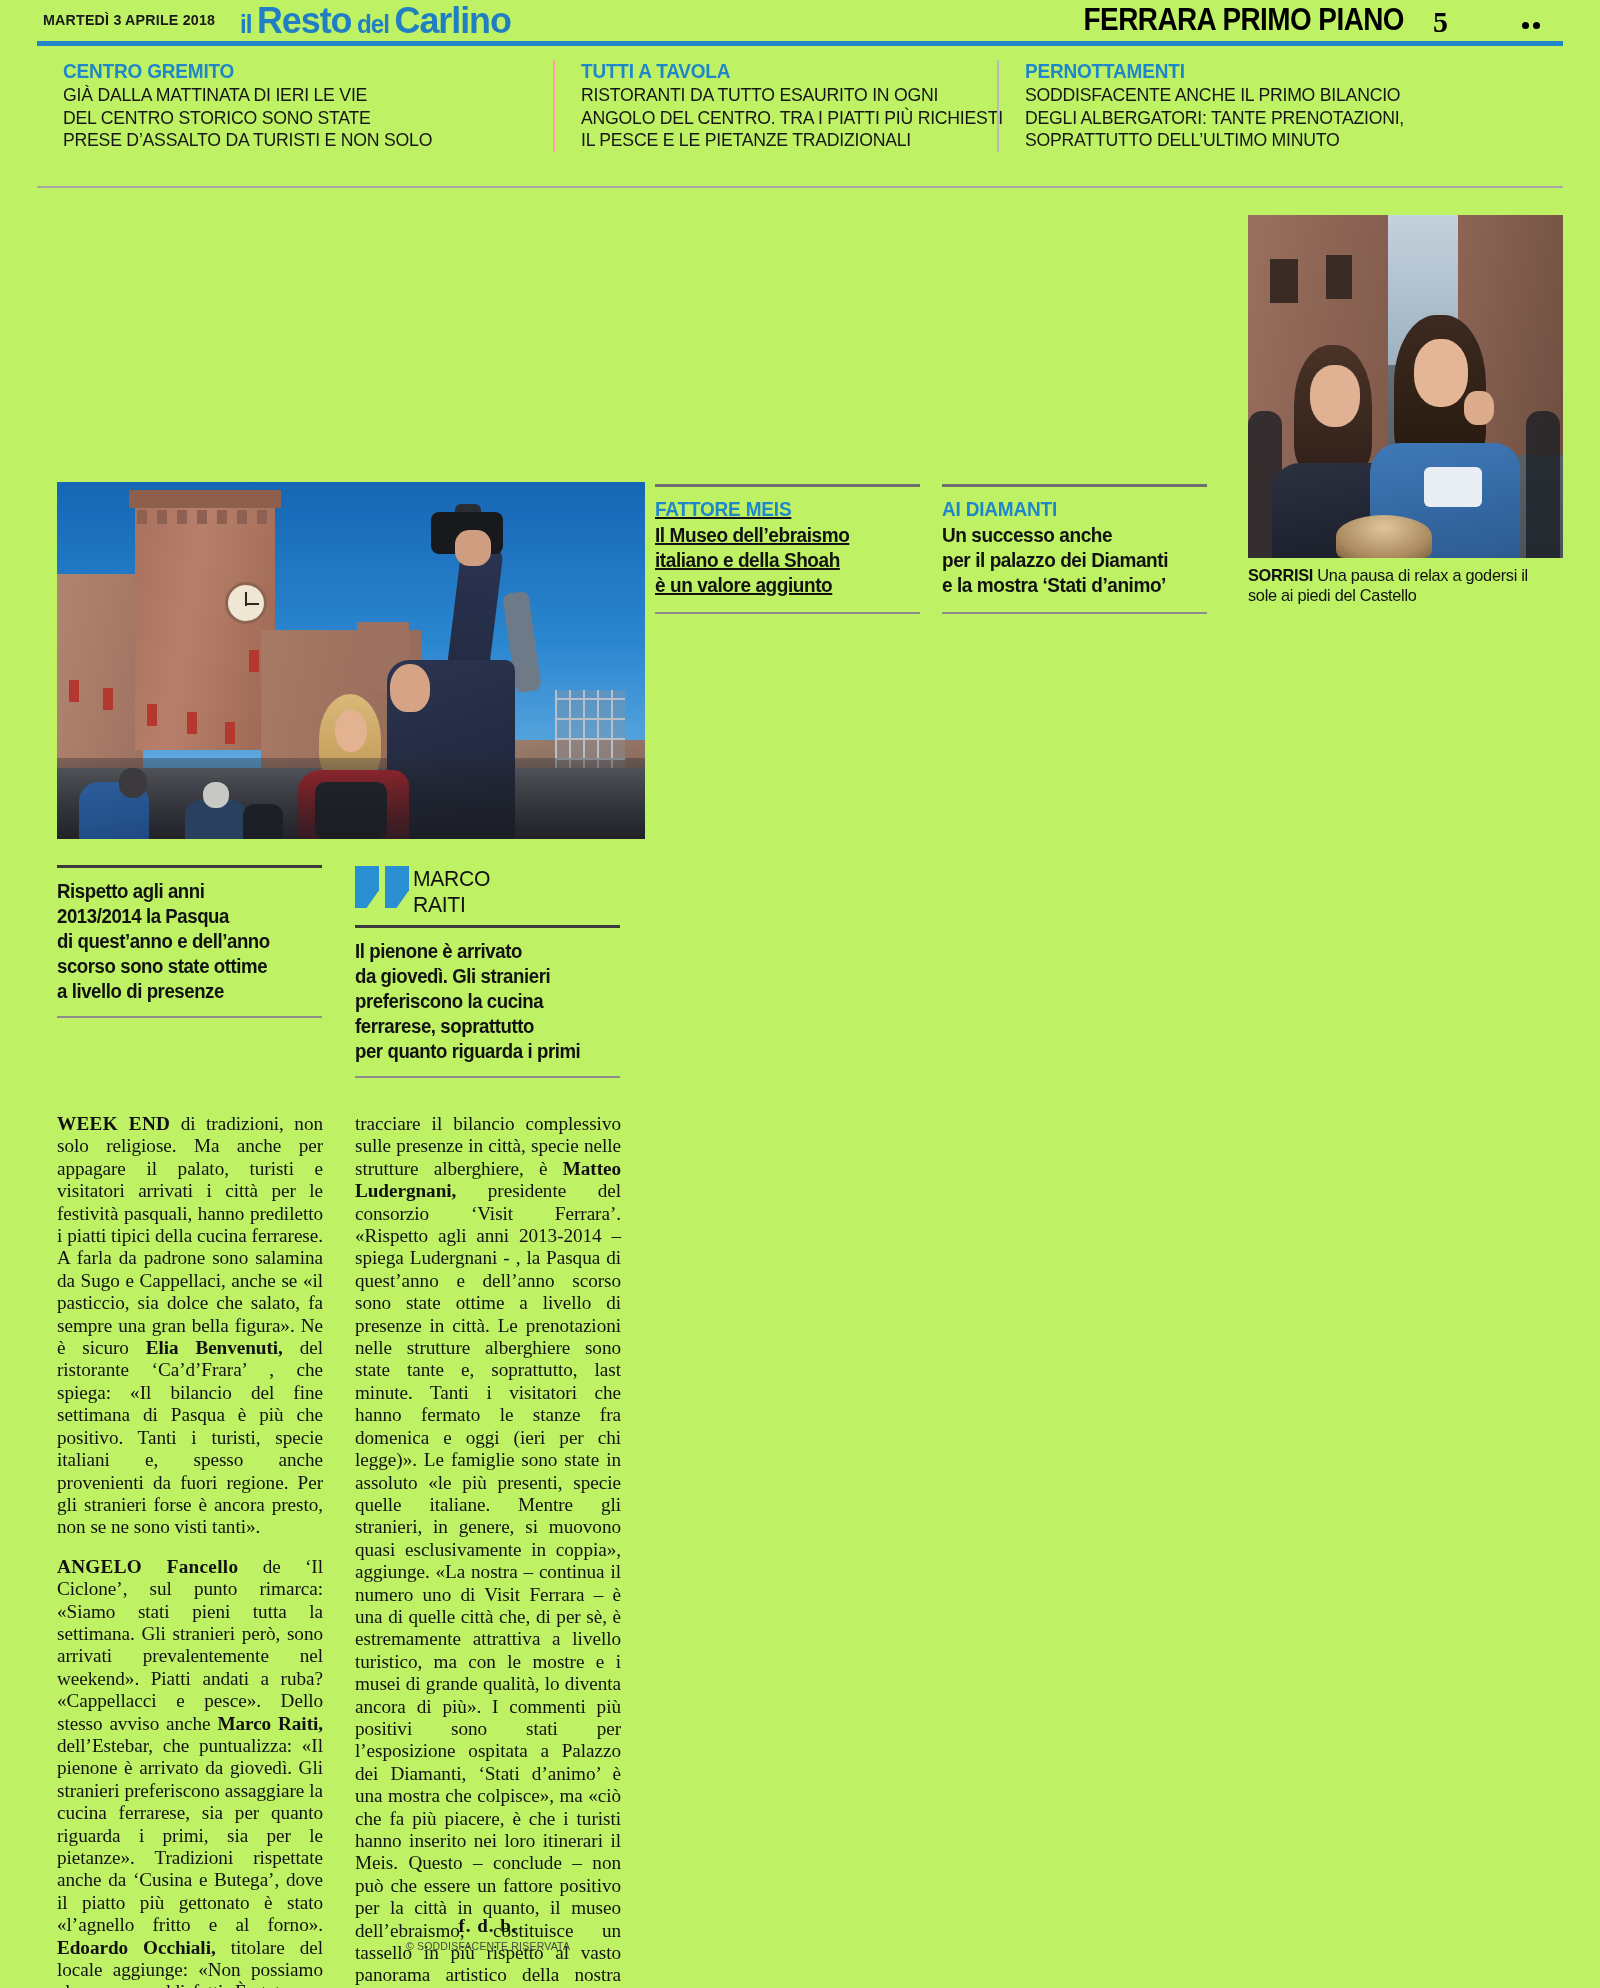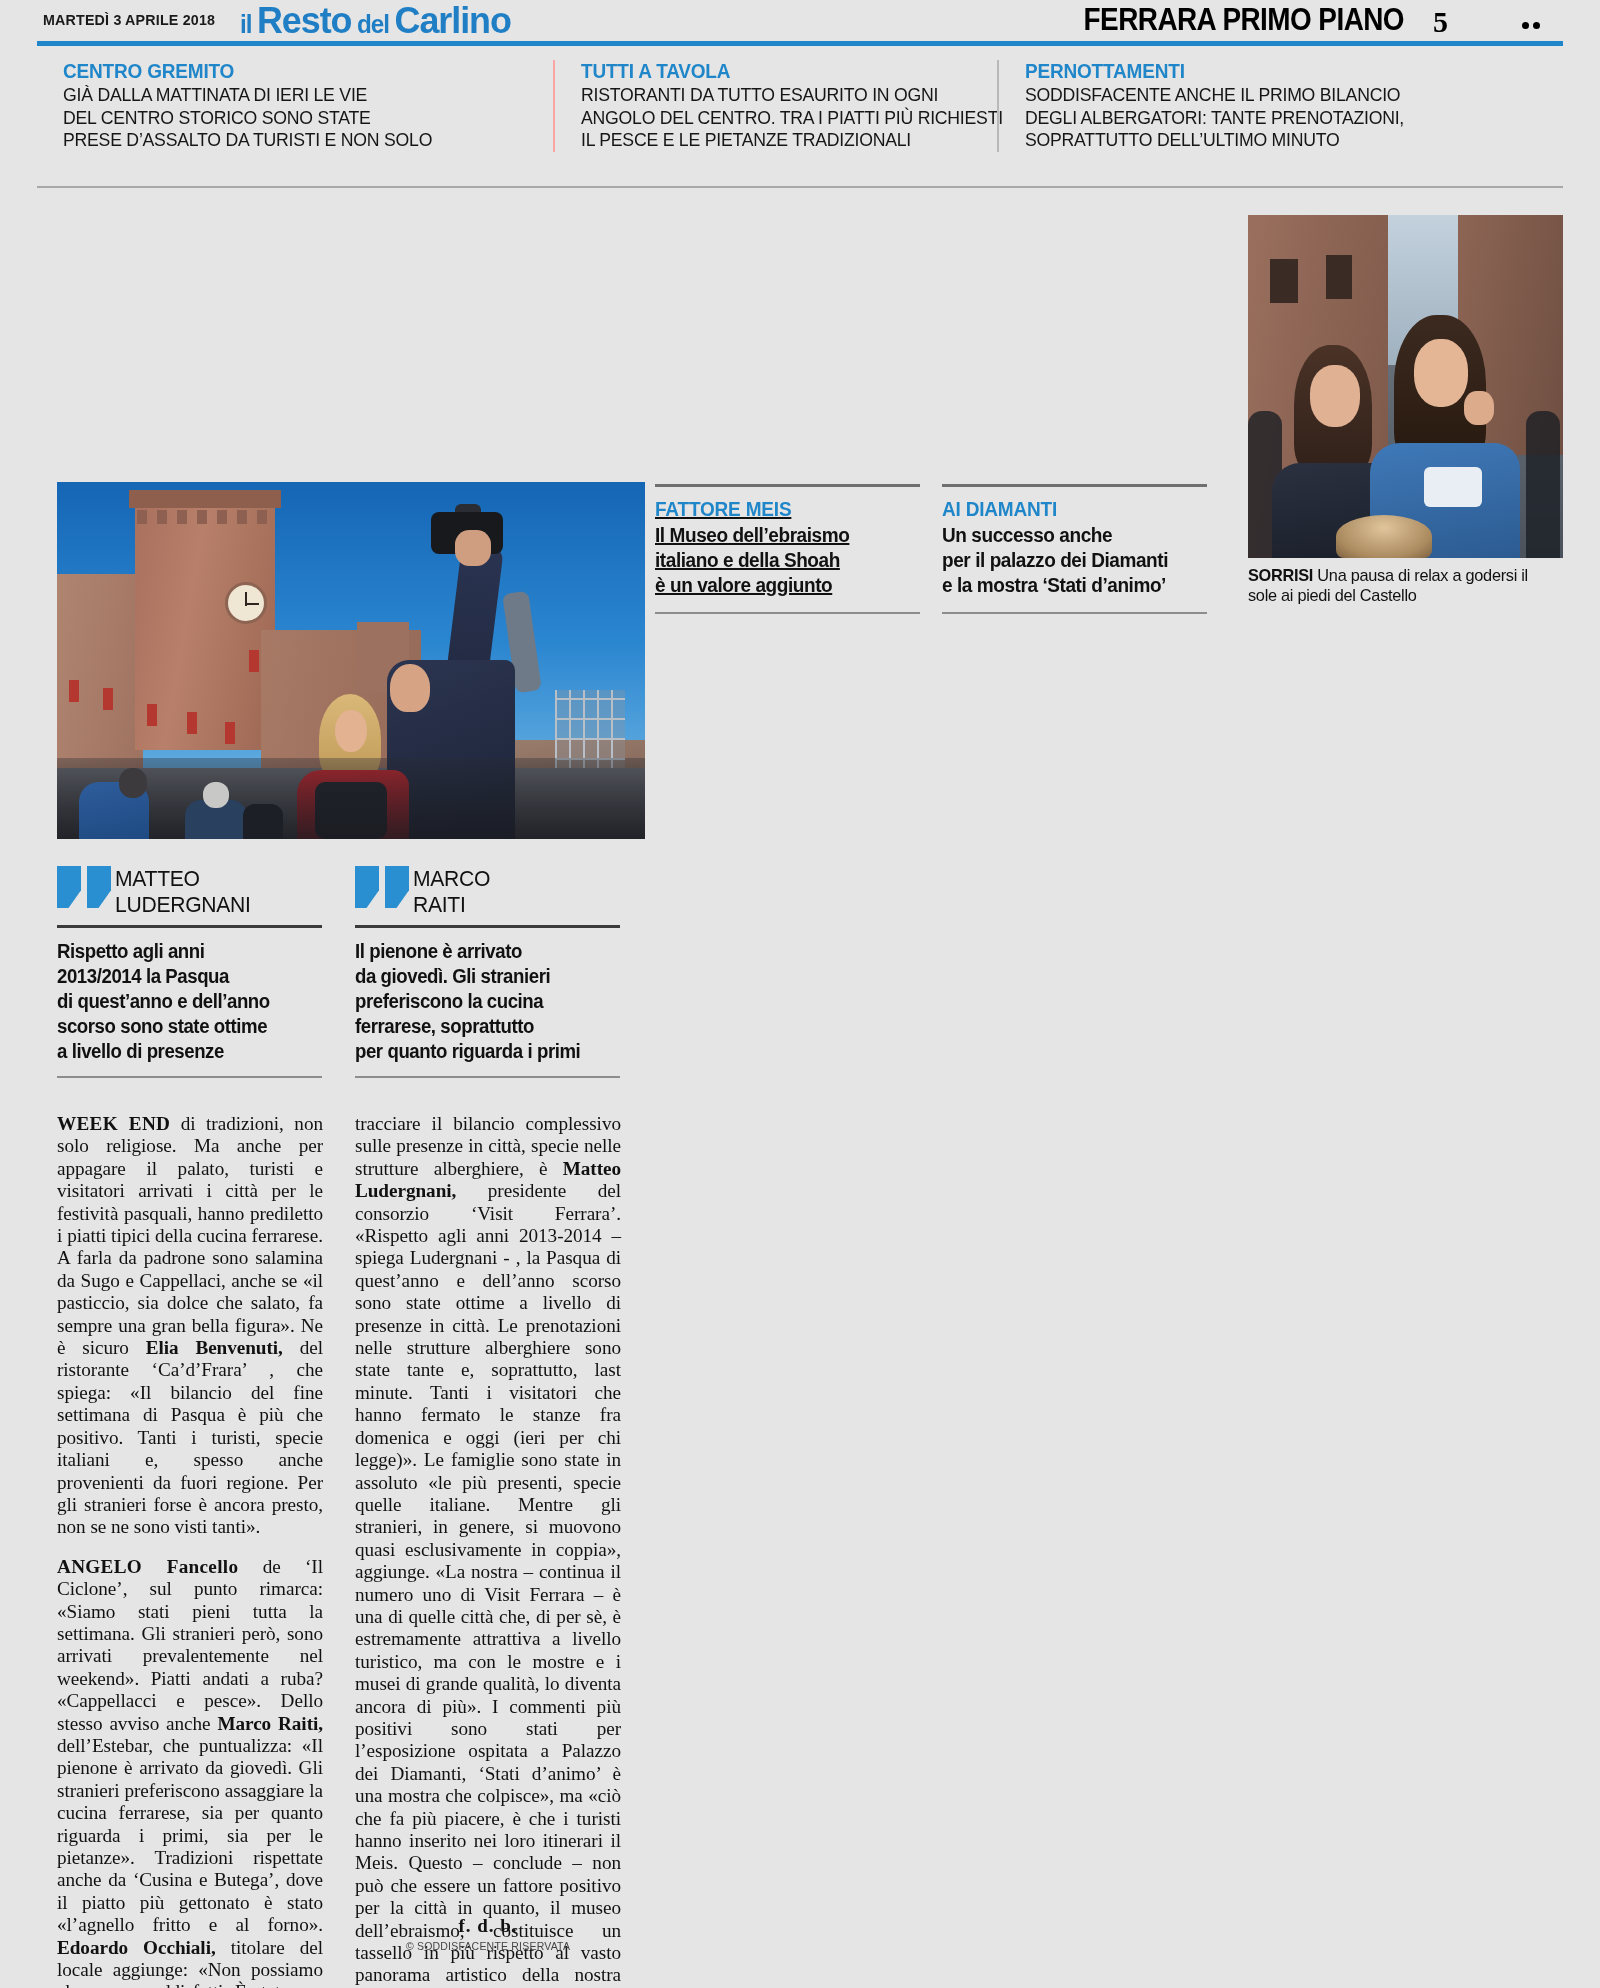--- a/index.html
+++ b/index.html
@@ -13,21 +13,21 @@
     position: relative;
     font-family: "Liberation Sans", sans-serif;
     color: #111;
     overflow: hidden;
   }
 
   .page {
     position: relative;
     width: 1600px;
     height: 1988px;
-    background: #e5e5e5;
+    background: #bef264;
   }
 
   
   .masthead {
     position: absolute;
     left: 0; top: 0;
     width: 1600px;
     height: 48px;
   }
   .masthead-date {
@@ -737,30 +737,20 @@
     <div class="ph r-p2-face"></div>
     <div class="ph r-p1-body"></div>
     <div class="ph r-p2-body"></div>
     <div class="ph r-p2-patch"></div>
     <div class="ph r-hand"></div>
     <div class="ph r-drum"></div>
   </div>
   <div class="caption-right"><b>SORRISI</b><span> Una pausa di relax a godersi il sole ai piedi del Castello</span></div>
 
   <div class="quote q1">
-    <div class="q-head">
-      <div class="q-mark">
-          <i></i>
-          <i></i>
-        </div>
-      <div class="q-name">
-        <div>MATTEO</div>
-        <div>LUDERGNANI</div>
-      </div>
-    </div>
     <div class="q-rule"></div>
     <div class="q-body">
       <div>Rispetto agli anni</div>
       <div>2013/2014 la Pasqua</div>
       <div>di quest’anno e dell’anno</div>
       <div>scorso sono state ottime</div>
       <div>a livello di presenze</div>
     </div>
     <div class="q-rule-bot"></div>
   </div>

